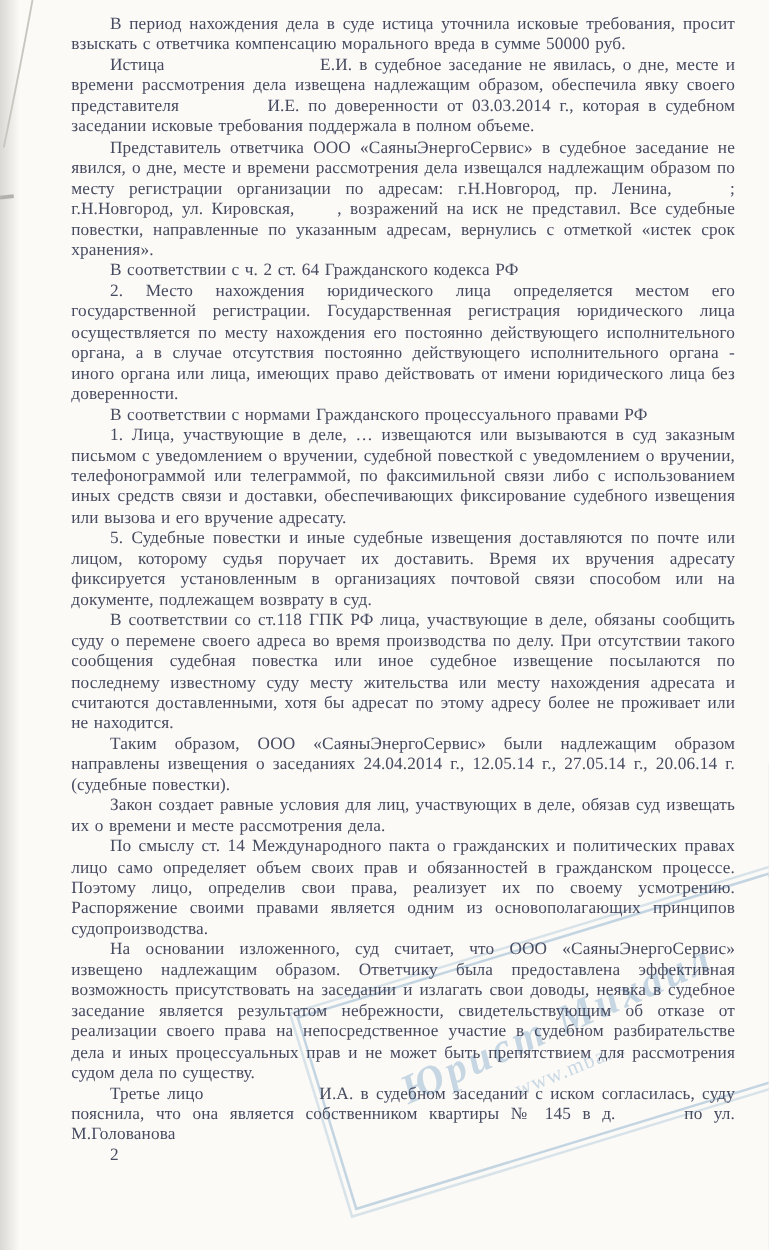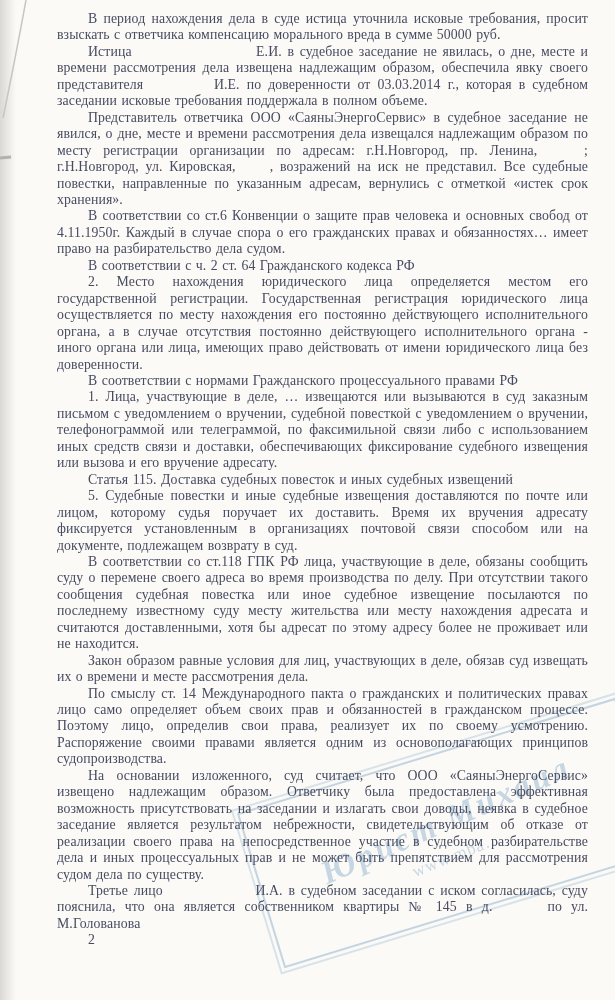--- a/index.html
+++ b/index.html
@@ -92,28 +92,27 @@
 
   <div class="watermark">
     <div class="wm-name">Юрист Михаил</div>
     <div class="wm-url">www.mba…</div>
   </div>
 
   <div class="content">
     <p class="para">В период нахождения дела в суде истица уточнила исковые требования, просит взыскать с ответчика компенсацию морального вреда в сумме 50000 руб.</p>
     <p class="para">Истица &nbsp;&nbsp;&nbsp;&nbsp;&nbsp;&nbsp;&nbsp;&nbsp;&nbsp;&nbsp;&nbsp;&nbsp;&nbsp;&nbsp;&nbsp;&nbsp;&nbsp;&nbsp;&nbsp;&nbsp; Е.И. в судебное заседание не явилась, о дне, месте и времени рассмотрения дела извещена надлежащим образом, обеспечила явку своего представителя &nbsp;&nbsp;&nbsp;&nbsp;&nbsp;&nbsp;&nbsp;&nbsp; И.Е. по доверенности от 03.03.2014 г., которая в судебном заседании исковые требования поддержала в полном объеме.</p>
     <p class="para">Представитель ответчика ООО «СаяныЭнергоСервис» в судебное заседание не явился, о дне, месте и времени рассмотрения дела извещался надлежащим образом по месту регистрации организации по адресам: г.Н.Новгород, пр. Ленина, &nbsp;&nbsp;&nbsp;; г.Н.Новгород, ул. Кировская, &nbsp;&nbsp;&nbsp;&nbsp;, возражений на иск не представил. Все судебные повестки, направленные по указанным адресам, вернулись с отметкой «истек срок хранения».</p>
-    <p class="para">В соответствии со ст.6 Конвенции о защите прав человека и основных свобод от 4.11.1950г. Каждый в случае спора о его гражданских правах и обязанностях… имеет право на разбирательство дела судом.</p>
     <p class="para">В соответствии с ч. 2 ст. 64 Гражданского кодекса РФ</p>
     <p class="para">2. Место нахождения юридического лица определяется местом его государственной регистрации. Государственная регистрация юридического лица осуществляется по месту нахождения его постоянно действующего исполнительного органа, а в случае отсутствия постоянно действующего исполнительного органа - иного органа или лица, имеющих право действовать от имени юридического лица без доверенности.</p>
     <p class="para">В соответствии с нормами Гражданского процессуального правами РФ</p>
     <p class="para">1. Лица, участвующие в деле, … извещаются или вызываются в суд заказным письмом с уведомлением о вручении, судебной повесткой с уведомлением о вручении, телефонограммой или телеграммой, по факсимильной связи либо с использованием иных средств связи и доставки, обеспечивающих фиксирование судебного извещения или вызова и его вручение адресату.</p>
-    <p class="para">Статья 115. Доставка судебных повесток и иных судебных извещений</p>
     <p class="para">5. Судебные повестки и иные судебные извещения доставляются по почте или лицом, которому судья поручает их доставить. Время их вручения адресату фиксируется установленным в организациях почтовой связи способом или на документе, подлежащем возврату в суд.</p>
     <p class="para">В соответствии со ст.118 ГПК РФ лица, участвующие в деле, обязаны сообщить суду о перемене своего адреса во время производства по делу. При отсутствии такого сообщения судебная повестка или иное судебное извещение посылаются по последнему известному суду месту жительства или месту нахождения адресата и считаются доставленными, хотя бы адресат по этому адресу более не проживает или не находится.</p>
-    <p class="para">Закон образом равные условия для лиц, участвующих в деле, обязав суд извещать их о времени и месте рассмотрения дела.</p>
+    <p class="para">Таким образом, ООО «СаяныЭнергоСервис» были надлежащим образом направлены извещения о заседаниях 24.04.2014 г., 12.05.14 г., 27.05.14 г., 20.06.14 г. (судебные повестки).</p>
+    <p class="para">Закон создает равные условия для лиц, участвующих в деле, обязав суд извещать их о времени и месте рассмотрения дела.</p>
     <p class="para">По смыслу ст. 14 Международного пакта о гражданских и политических правах лицо само определяет объем своих прав и обязанностей в гражданском процессе. Поэтому лицо, определив свои права, реализует их по своему усмотрению. Распоряжение своими правами является одним из основополагающих принципов судопроизводства.</p>
     <p class="para">На основании изложенного, суд считает, что ООО «СаяныЭнергоСервис» извещено надлежащим образом. Ответчику была предоставлена эффективная возможность присутствовать на заседании и излагать свои доводы, неявка в судебное заседание является результатом небрежности, свидетельствующим об отказе от реализации своего права на непосредственное участие в судебном разбирательстве дела и иных процессуальных прав и не может быть препятствием для рассмотрения судом дела по существу.</p>
     <p class="para">Третье лицо &nbsp;&nbsp;&nbsp;&nbsp;&nbsp;&nbsp;&nbsp;&nbsp;&nbsp;&nbsp;&nbsp;&nbsp;&nbsp;&nbsp; И.А. в судебном заседании с иском согласилась, суду пояснила, что она является собственником квартиры № 145 в д. &nbsp;&nbsp;&nbsp;&nbsp; по ул. М.Голованова</p>
     <p class="para page-number">2</p>
   </div>
 
 </div>
 
 </body></html>

